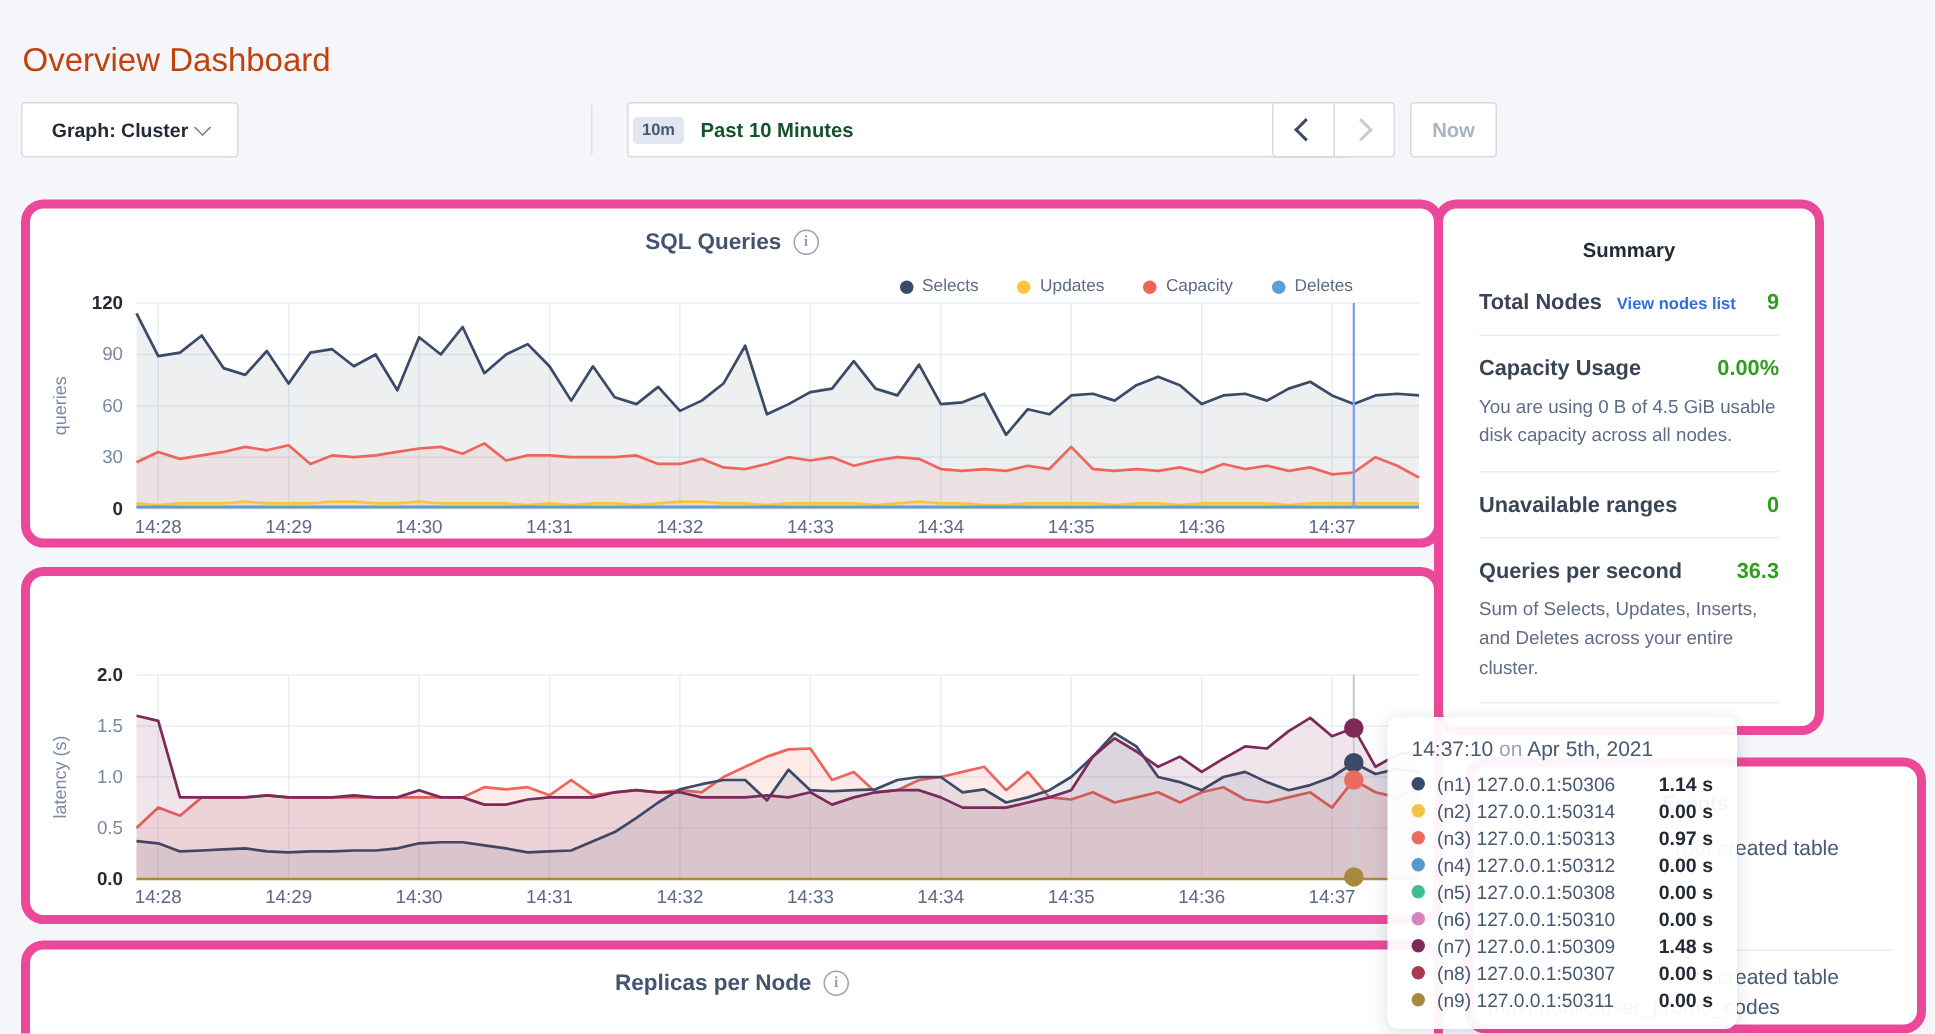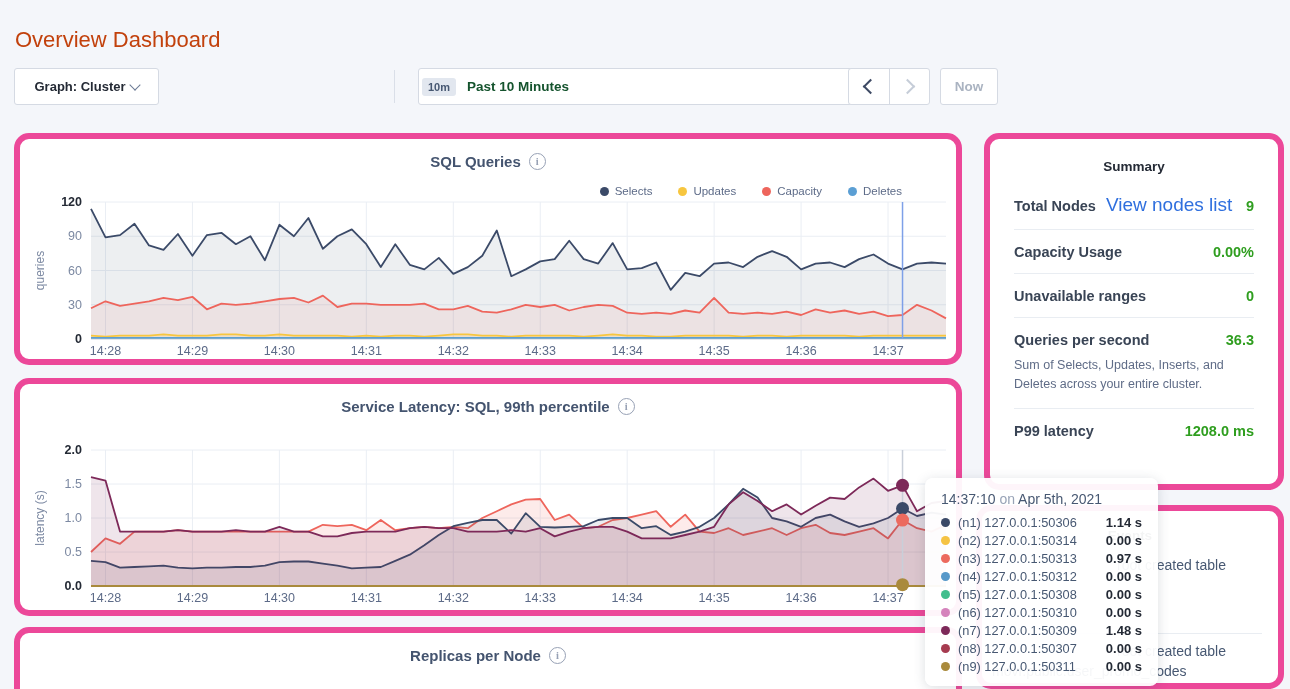--- a/index.html
+++ b/index.html
@@ -29,21 +29,21 @@
   .chev{width:9px;height:9px;border-style:solid;border-width:2.4px 2.4px 0 0}
   .chev-left{border-color:#3E4A64;transform:rotate(-135deg);margin-left:3px}
   .chev-right{border-color:#C6CDD8;transform:rotate(45deg);margin-right:3px}
   #btn-now{left:940px;width:58px;justify-content:center;font-size:13.5px;font-weight:700;color:#AAB3C1}
 
   
   .card{position:absolute;background:#fff;border:6px solid #ec4899;border-radius:15px;box-sizing:border-box}
   #card-sql{left:14px;top:133px;width:948px;height:232px}
   #card-lat{left:14px;top:378px;width:948px;height:238px}
   #card-rep{left:14px;top:627px;width:948px;height:150px}
-  #card-summary{left:984px;top:133px;width:300px;height:357px;overflow:hidden}
+  #card-summary{left:956px;top:133px;width:260px;height:357px;overflow:hidden}
   #card-events{left:976px;top:505px;width:308px;height:184px;overflow:hidden}
 
   .chart-head{position:absolute;top:14px;left:0;right:0;display:flex;align-items:center;justify-content:center;gap:8px}
   .chart-title{font-size:15px;font-weight:700;color:#44546F}
   .info-icon{width:17px;height:17px;border:1.5px solid #97A1B5;border-radius:50%;color:#97A1B5;
              font-size:10.5px;font-weight:700;display:flex;align-items:center;justify-content:center;
              font-family:"Liberation Serif",serif;box-sizing:border-box}
   .info-icon::after{content:"i"}
 
   .legend{position:absolute;top:46px;right:54px;display:flex;gap:26px;align-items:center}
@@ -52,21 +52,21 @@
 
   svg.chart{position:absolute;left:0;top:0}
 
   
   .sum-title{text-align:center;margin-top:20px;font-size:13.5px;font-weight:700;color:#242A35}
   #sum-items{padding:6px 24px 0}
   .sum-item{padding:14px 0 13px;border-bottom:1px solid #E9EDF2}
   .sum-item:last-child{border-bottom:none}
   .sum-row{display:flex;align-items:baseline;gap:10px}
   .sum-label{font-size:14.5px;font-weight:700;color:#394455}
-  .sum-link{font-size:19px;font-weight:400;color:#2F6FDE;text-decoration:none;cursor:pointer}
+  .sum-link{font-size:11px;font-weight:700;color:#2F6FDE;text-decoration:none;cursor:pointer}
   .sum-val{margin-left:auto;font-size:14.5px;font-weight:700;color:#2F9E1F;white-space:nowrap}
   .sum-sub{margin-top:8px;font-size:12.5px;line-height:1.55;color:#5F6C87}
 
   
   .ev-title{text-align:center;margin-top:17px;font-size:13.5px;font-weight:700;color:#242A35}
   .ev-line{position:absolute;font-size:14px;color:#475872;white-space:nowrap}
   #ev-l1{left:135px;top:46px}
   #ev-l2{left:135px;top:132px}
   #ev-l3{left:10px;top:152px}
   .ev-divider{position:absolute;left:24px;right:16px;top:122px;height:1px;background:#E9EDF2}
@@ -170,24 +170,20 @@
         <path d="M71.0,169.2L85.5,162.3L100.0,166.9L114.5,164.6L129.0,162.3L143.5,158.9L157.9,161.2L172.4,157.8L186.9,170.3L201.4,164.6L215.9,165.8L230.4,164.6L244.9,162.3L259.4,160.0L273.9,158.9L288.4,163.5L302.9,156.6L317.4,168.0L331.8,164.6L346.3,164.6L360.8,165.8L375.3,165.8L389.8,165.8L404.3,164.6L418.8,170.3L433.3,170.3L447.8,166.9L462.3,172.6L476.8,173.7L491.3,170.3L505.7,165.8L520.2,168.0L534.7,165.8L549.2,171.5L563.7,168.0L578.2,165.8L592.7,166.9L607.2,173.7L621.7,174.9L636.2,173.7L650.7,174.9L665.2,171.5L679.6,173.7L694.1,158.9L708.6,173.7L723.1,174.9L737.6,173.7L752.1,174.9L766.6,172.6L781.1,176.0L795.6,170.3L810.1,173.7L824.6,171.5L839.1,174.9L853.5,172.6L868.0,177.2L882.5,176.0L897.0,165.8L911.5,171.5L926.0,179.4L926.0,200L71,200Z" fill="rgba(238,101,92,0.09)" stroke="none"></path>
         <path d="M71.0,169.2L85.5,162.3L100.0,166.9L114.5,164.6L129.0,162.3L143.5,158.9L157.9,161.2L172.4,157.8L186.9,170.3L201.4,164.6L215.9,165.8L230.4,164.6L244.9,162.3L259.4,160.0L273.9,158.9L288.4,163.5L302.9,156.6L317.4,168.0L331.8,164.6L346.3,164.6L360.8,165.8L375.3,165.8L389.8,165.8L404.3,164.6L418.8,170.3L433.3,170.3L447.8,166.9L462.3,172.6L476.8,173.7L491.3,170.3L505.7,165.8L520.2,168.0L534.7,165.8L549.2,171.5L563.7,168.0L578.2,165.8L592.7,166.9L607.2,173.7L621.7,174.9L636.2,173.7L650.7,174.9L665.2,171.5L679.6,173.7L694.1,158.9L708.6,173.7L723.1,174.9L737.6,173.7L752.1,174.9L766.6,172.6L781.1,176.0L795.6,170.3L810.1,173.7L824.6,171.5L839.1,174.9L853.5,172.6L868.0,177.2L882.5,176.0L897.0,165.8L911.5,171.5L926.0,179.4" fill="none" stroke="#EE655C" stroke-width="1.8" stroke-linejoin="round"></path>
         <path d="M71.0,196.6L85.5,197.7L100.0,196.6L114.5,196.6L129.0,196.6L143.5,195.4L157.9,196.6L172.4,196.6L186.9,196.6L201.4,195.4L215.9,195.4L230.4,196.6L244.9,196.6L259.4,195.4L273.9,196.6L288.4,196.6L302.9,196.6L317.4,196.6L331.8,197.7L346.3,196.6L360.8,197.7L375.3,196.6L389.8,196.6L404.3,197.7L418.8,196.6L433.3,195.4L447.8,195.4L462.3,196.6L476.8,196.6L491.3,197.7L505.7,196.6L520.2,196.6L534.7,196.6L549.2,196.6L563.7,197.7L578.2,196.6L592.7,195.4L607.2,196.6L621.7,196.6L636.2,197.7L650.7,197.7L665.2,196.6L679.6,196.6L694.1,196.6L708.6,196.6L723.1,197.7L737.6,196.6L752.1,196.6L766.6,197.7L781.1,196.6L795.6,196.6L810.1,196.6L824.6,196.6L839.1,197.7L853.5,196.6L868.0,196.6L882.5,196.6L897.0,196.6L911.5,196.6L926.0,196.6L926.0,200L71,200Z" fill="rgba(247,198,63,0.15)" stroke="none"></path>
         <path d="M71.0,196.6L85.5,197.7L100.0,196.6L114.5,196.6L129.0,196.6L143.5,195.4L157.9,196.6L172.4,196.6L186.9,196.6L201.4,195.4L215.9,195.4L230.4,196.6L244.9,196.6L259.4,195.4L273.9,196.6L288.4,196.6L302.9,196.6L317.4,196.6L331.8,197.7L346.3,196.6L360.8,197.7L375.3,196.6L389.8,196.6L404.3,197.7L418.8,196.6L433.3,195.4L447.8,195.4L462.3,196.6L476.8,196.6L491.3,197.7L505.7,196.6L520.2,196.6L534.7,196.6L549.2,196.6L563.7,197.7L578.2,196.6L592.7,195.4L607.2,196.6L621.7,196.6L636.2,197.7L650.7,197.7L665.2,196.6L679.6,196.6L694.1,196.6L708.6,196.6L723.1,197.7L737.6,196.6L752.1,196.6L766.6,197.7L781.1,196.6L795.6,196.6L810.1,196.6L824.6,196.6L839.1,197.7L853.5,196.6L868.0,196.6L882.5,196.6L897.0,196.6L911.5,196.6L926.0,196.6" fill="none" stroke="#F7C63F" stroke-width="1.8" stroke-linejoin="round"></path>
         <path d="M71.0,198.9L85.5,198.9L100.0,198.9L114.5,198.9L129.0,198.9L143.5,198.9L157.9,198.9L172.4,198.9L186.9,198.9L201.4,198.9L215.9,198.9L230.4,198.9L244.9,198.9L259.4,198.9L273.9,198.9L288.4,198.9L302.9,198.9L317.4,198.9L331.8,198.9L346.3,198.9L360.8,198.9L375.3,198.9L389.8,198.9L404.3,198.9L418.8,198.9L433.3,198.9L447.8,198.9L462.3,198.9L476.8,198.9L491.3,198.9L505.7,198.9L520.2,198.9L534.7,198.9L549.2,198.9L563.7,198.9L578.2,198.9L592.7,198.9L607.2,198.9L621.7,198.9L636.2,198.9L650.7,198.9L665.2,198.9L679.6,198.9L694.1,198.9L708.6,198.9L723.1,198.9L737.6,198.9L752.1,198.9L766.6,198.9L781.1,198.9L795.6,198.9L810.1,198.9L824.6,198.9L839.1,198.9L853.5,198.9L868.0,198.9L882.5,198.9L897.0,198.9L911.5,198.9L926.0,198.9" fill="none" stroke="#5B9FD4" stroke-width="1.8" stroke-linejoin="round"></path>
         <line x1="882.5254237288135" x2="882.5254237288135" y1="63" y2="200" stroke="#7EA0E8" stroke-width="1.5"></line>
       </svg>
   </section>
 
   <section class="card" id="card-lat">
-    <div class="chart-head">
-      <span class="chart-title">Service Latency: SQL, 99th percentile</span>
-      <span class="info-icon"></span>
-    </div>
     <svg class="chart" width="948" height="238">
         <line x1="85.49152542372882" x2="85.49152542372882" y1="66" y2="202" stroke="#EAEEF4"></line>
         <text x="85.49152542372882" y="218" text-anchor="middle" fill="#5D6B88" font-size="12.5" font-family="&quot;Liberation Sans&quot;, sans-serif">14:28</text>
         <line x1="172.4406779661017" x2="172.4406779661017" y1="66" y2="202" stroke="#EAEEF4"></line>
         <text x="172.4406779661017" y="218" text-anchor="middle" fill="#5D6B88" font-size="12.5" font-family="&quot;Liberation Sans&quot;, sans-serif">14:29</text>
         <line x1="259.3898305084746" x2="259.3898305084746" y1="66" y2="202" stroke="#EAEEF4"></line>
         <text x="259.3898305084746" y="218" text-anchor="middle" fill="#5D6B88" font-size="12.5" font-family="&quot;Liberation Sans&quot;, sans-serif">14:30</text>
         <line x1="346.33898305084745" x2="346.33898305084745" y1="66" y2="202" stroke="#EAEEF4"></line>
         <text x="346.33898305084745" y="218" text-anchor="middle" fill="#5D6B88" font-size="12.5" font-family="&quot;Liberation Sans&quot;, sans-serif">14:31</text>
         <line x1="433.2881355932203" x2="433.2881355932203" y1="66" y2="202" stroke="#EAEEF4"></line>
@@ -243,20 +239,21 @@
             <span class="sum-label">Total Nodes</span>
             <a class="sum-link">View nodes list</a>
             <span class="sum-val">9</span>
           </div>
         </div>
         <div class="sum-item">
           <div class="sum-row">
             <span class="sum-label">Capacity Usage</span>
             <span class="sum-val">0.00%</span>
           </div>
+          <div class="sum-sub">You are using 0 B of 4.5 GiB usable disk capacity across all nodes.</div>
         </div>
         <div class="sum-item">
           <div class="sum-row">
             <span class="sum-label">Unavailable ranges</span>
             <span class="sum-val">0</span>
           </div>
         </div>
         <div class="sum-item">
           <div class="sum-row">
             <span class="sum-label">Queries per second</span>

